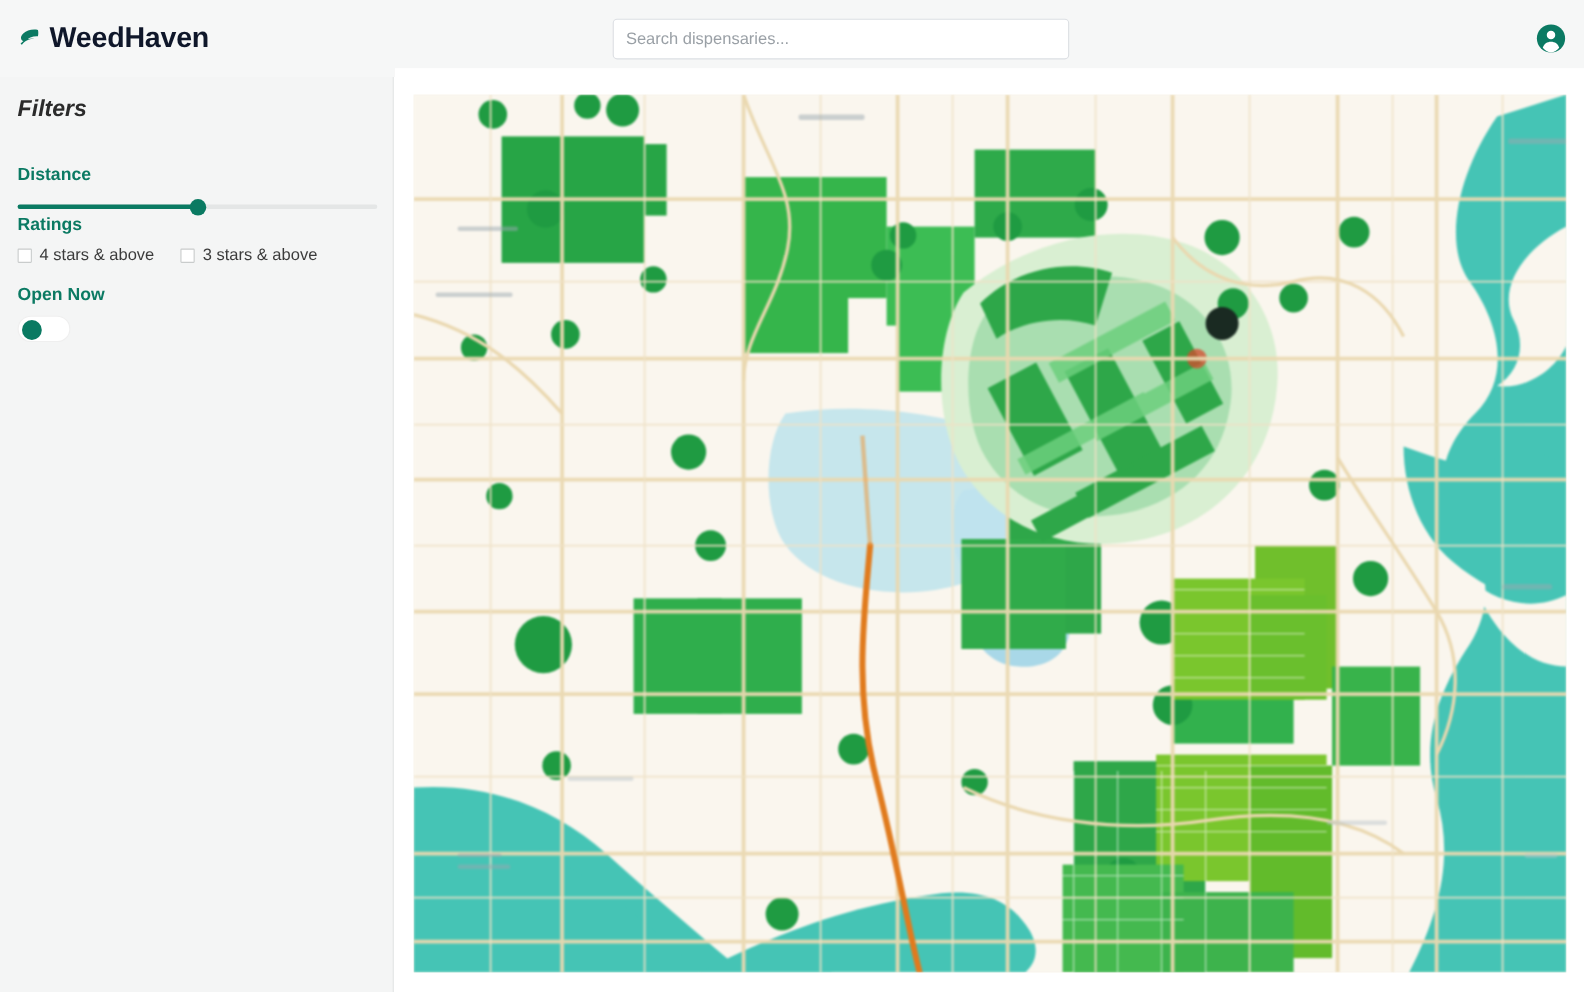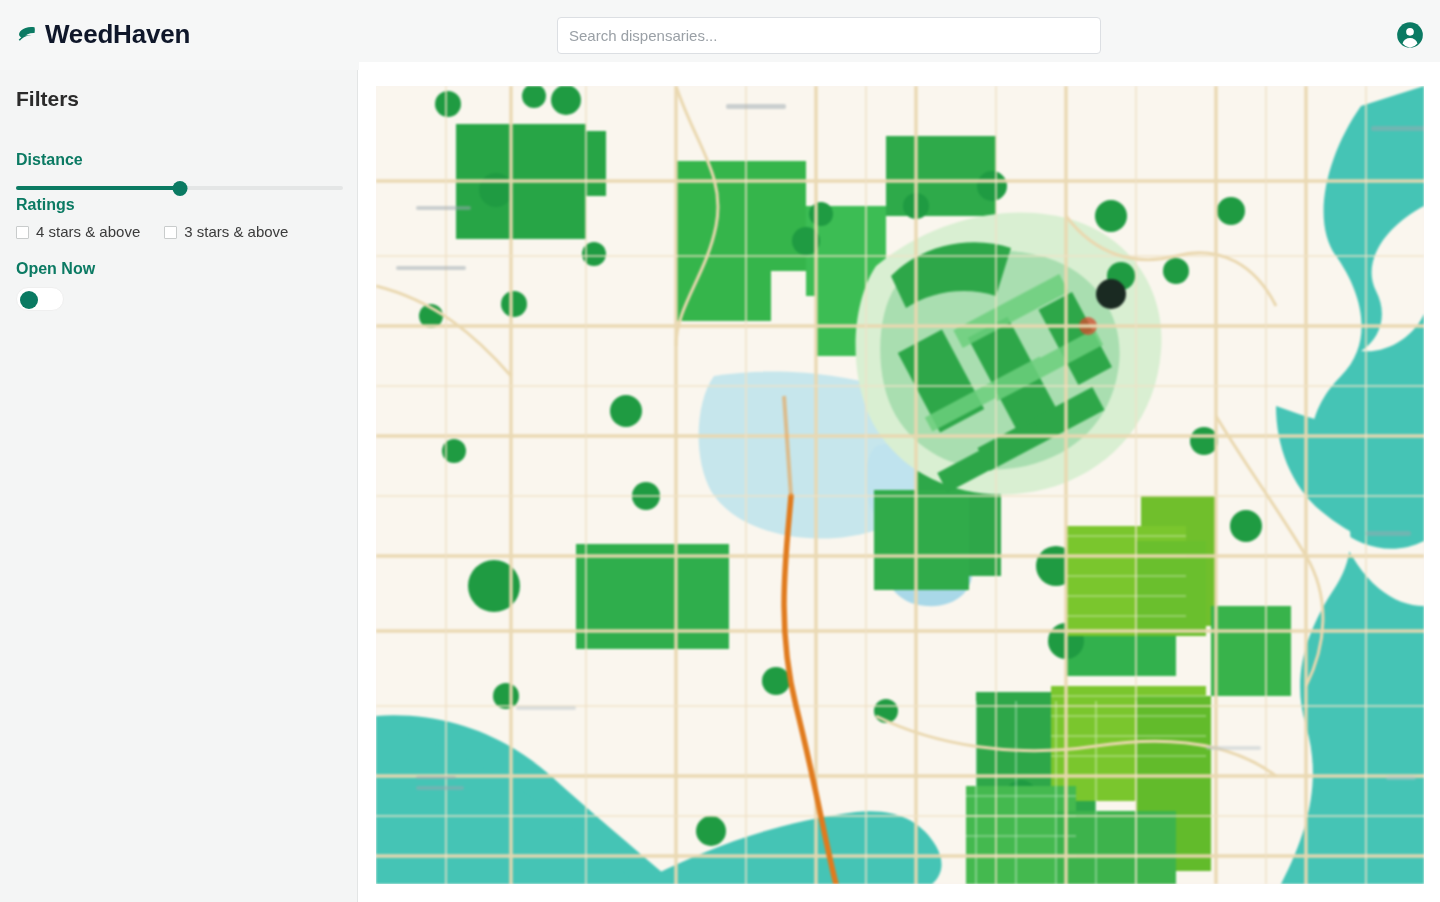--- a/index.html
+++ b/index.html
@@ -32,21 +32,21 @@
   .brand-name {
     font-size: 26px;
     font-weight: bold;
     color: #0f172a;
     letter-spacing: -0.2px;
     line-height: 32px;
   }
   .search-wrap {
     position: absolute;
     left: 557px; top: 17px;
-    width: 544px; height: 37px;
+    width: 415px; height: 37px;
   }
   .search-input {
     width: 100%; height: 100%;
     border: 1px solid #dcdfe3;
     border-radius: 4px;
     background: #ffffff;
     padding: 0 11px;
     font-size: 15px;
     font-family: "Liberation Sans", sans-serif;
     color: #333;
@@ -69,20 +69,21 @@
     border-right: 1px solid #e3e5e5;
     padding: 0;
   }
   .filters-title {
     position: absolute;
     left: 16px; top: 16px;
     font-size: 21px;
     font-weight: bold;
     color: #2b2b2b;
     line-height: 26px;
+    font-style: italic;
   }
   .section { position: absolute; left: 16px; width: 327px; }
   .section-label {
     font-size: 16px;
     font-weight: bold;
     color: #0b7a63;
     line-height: 20px;
     margin-bottom: 8px;
     display: block;
   }

